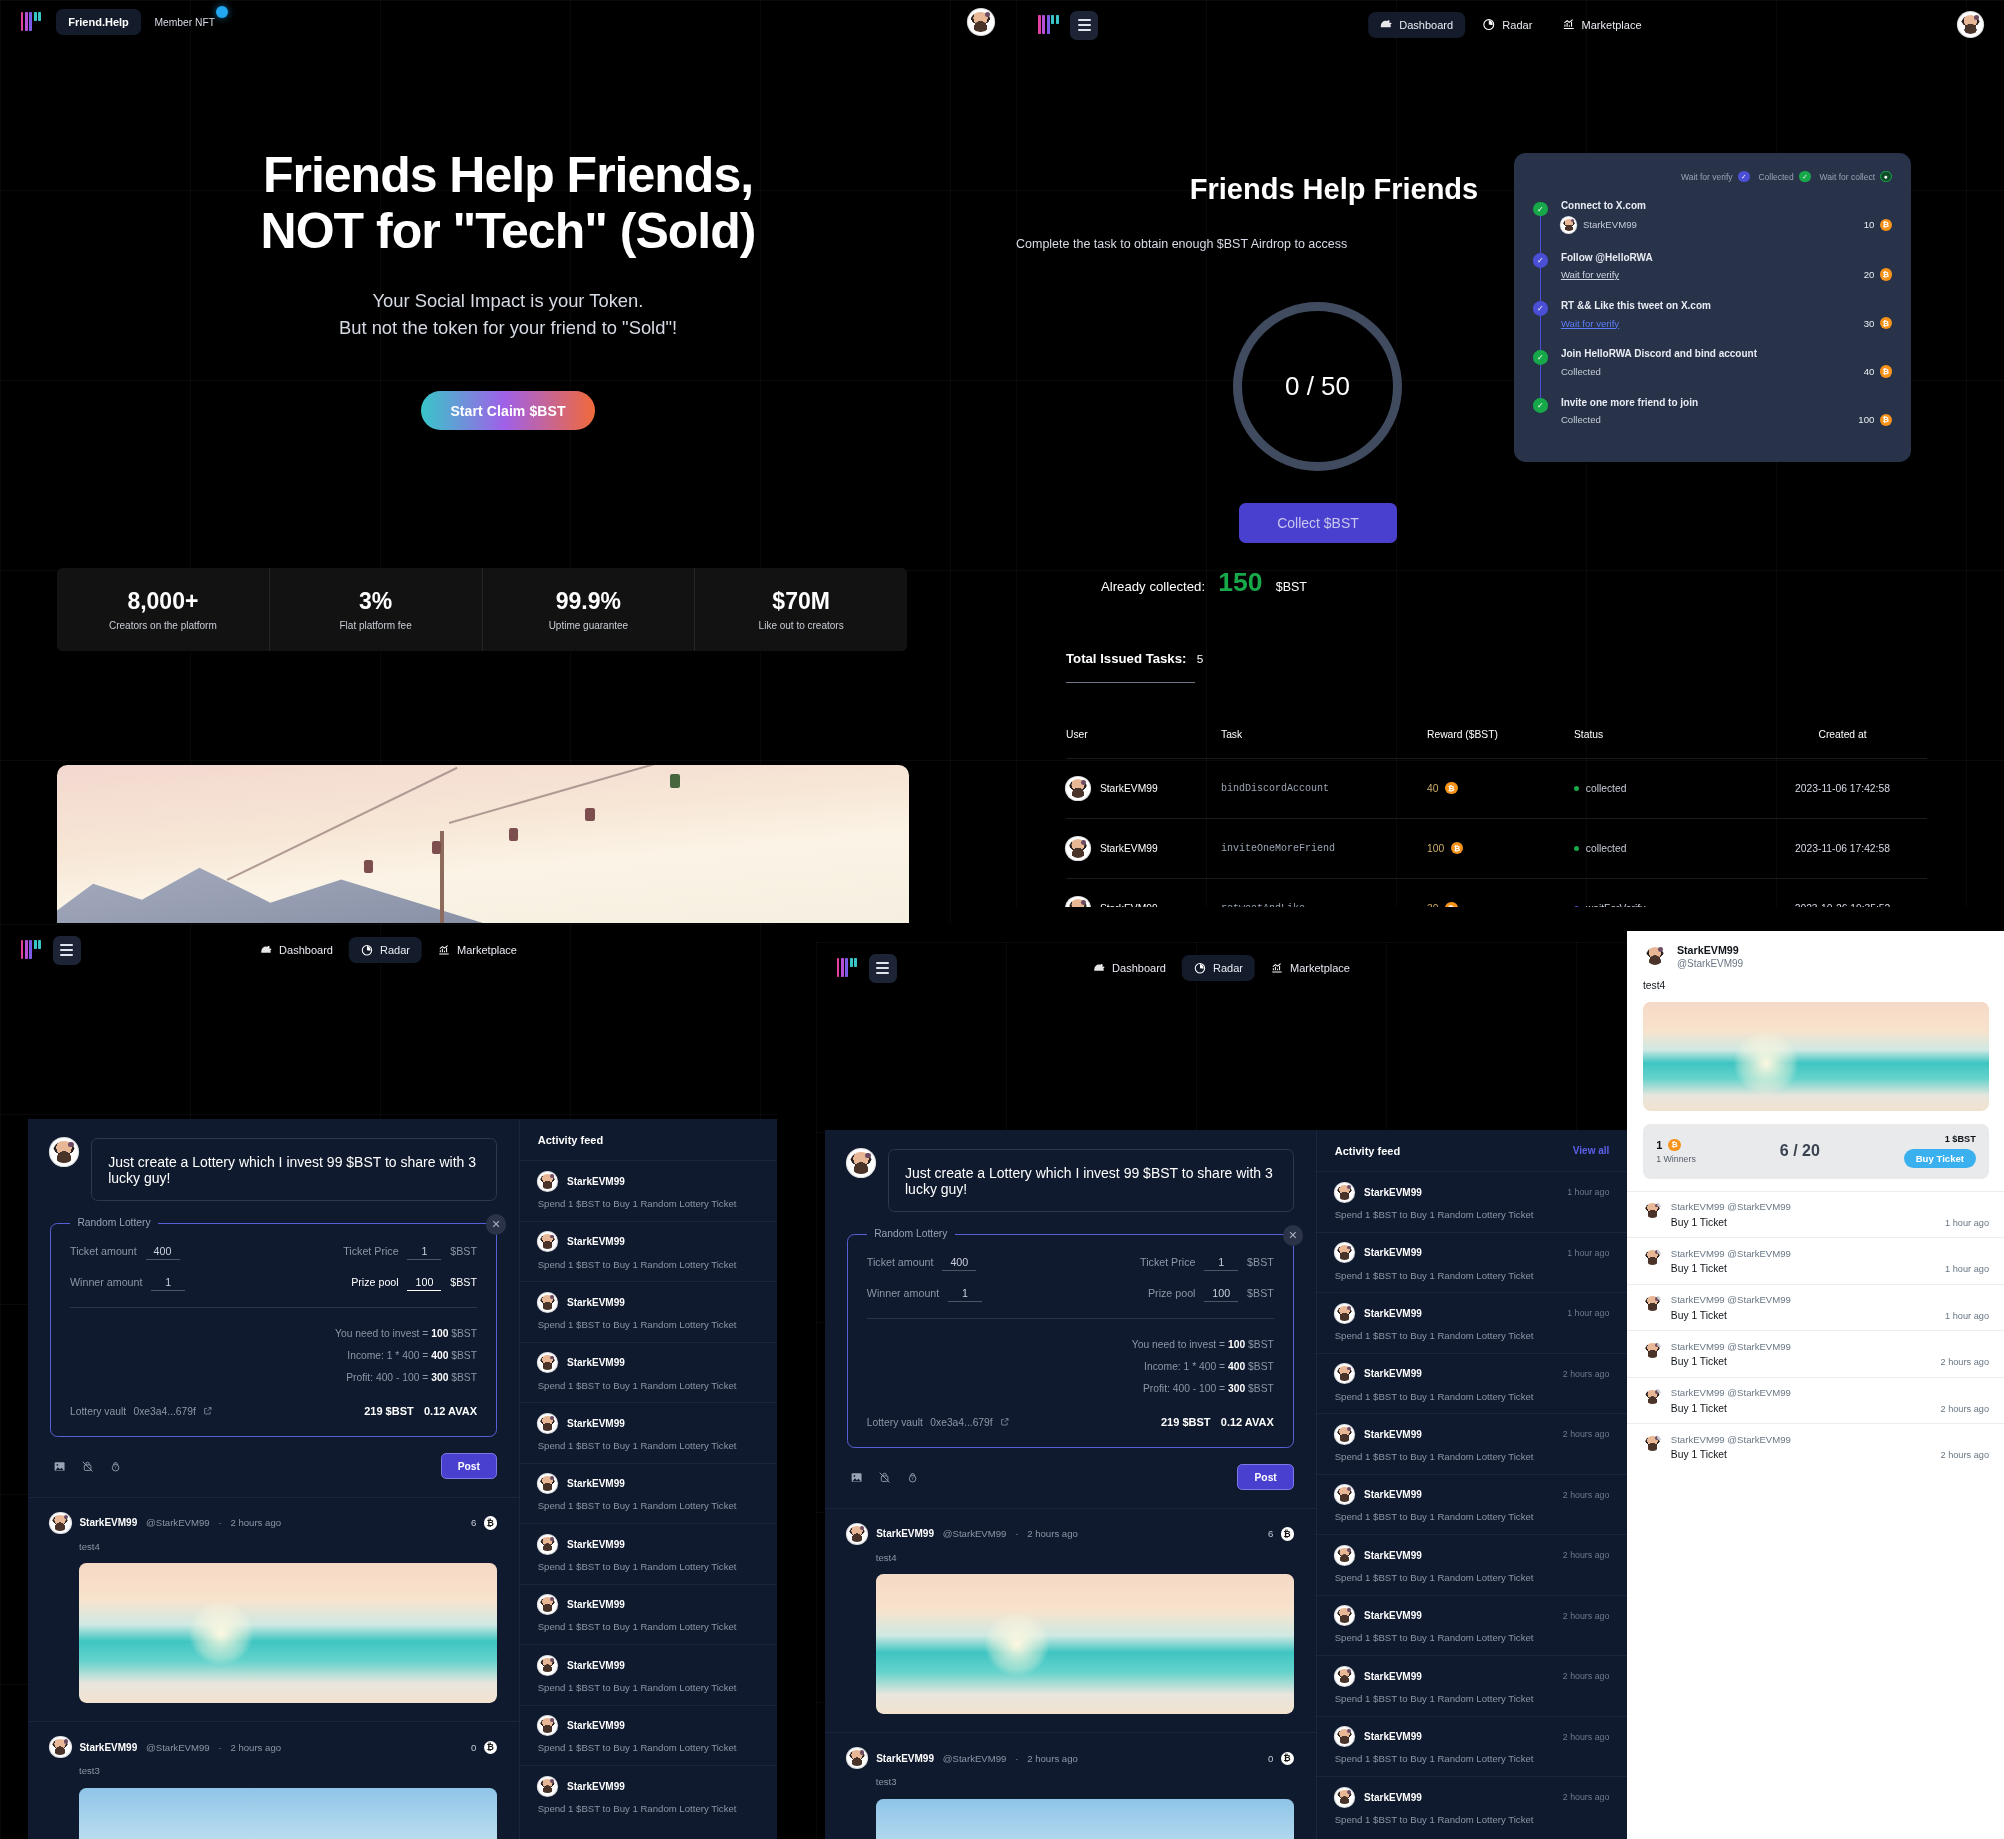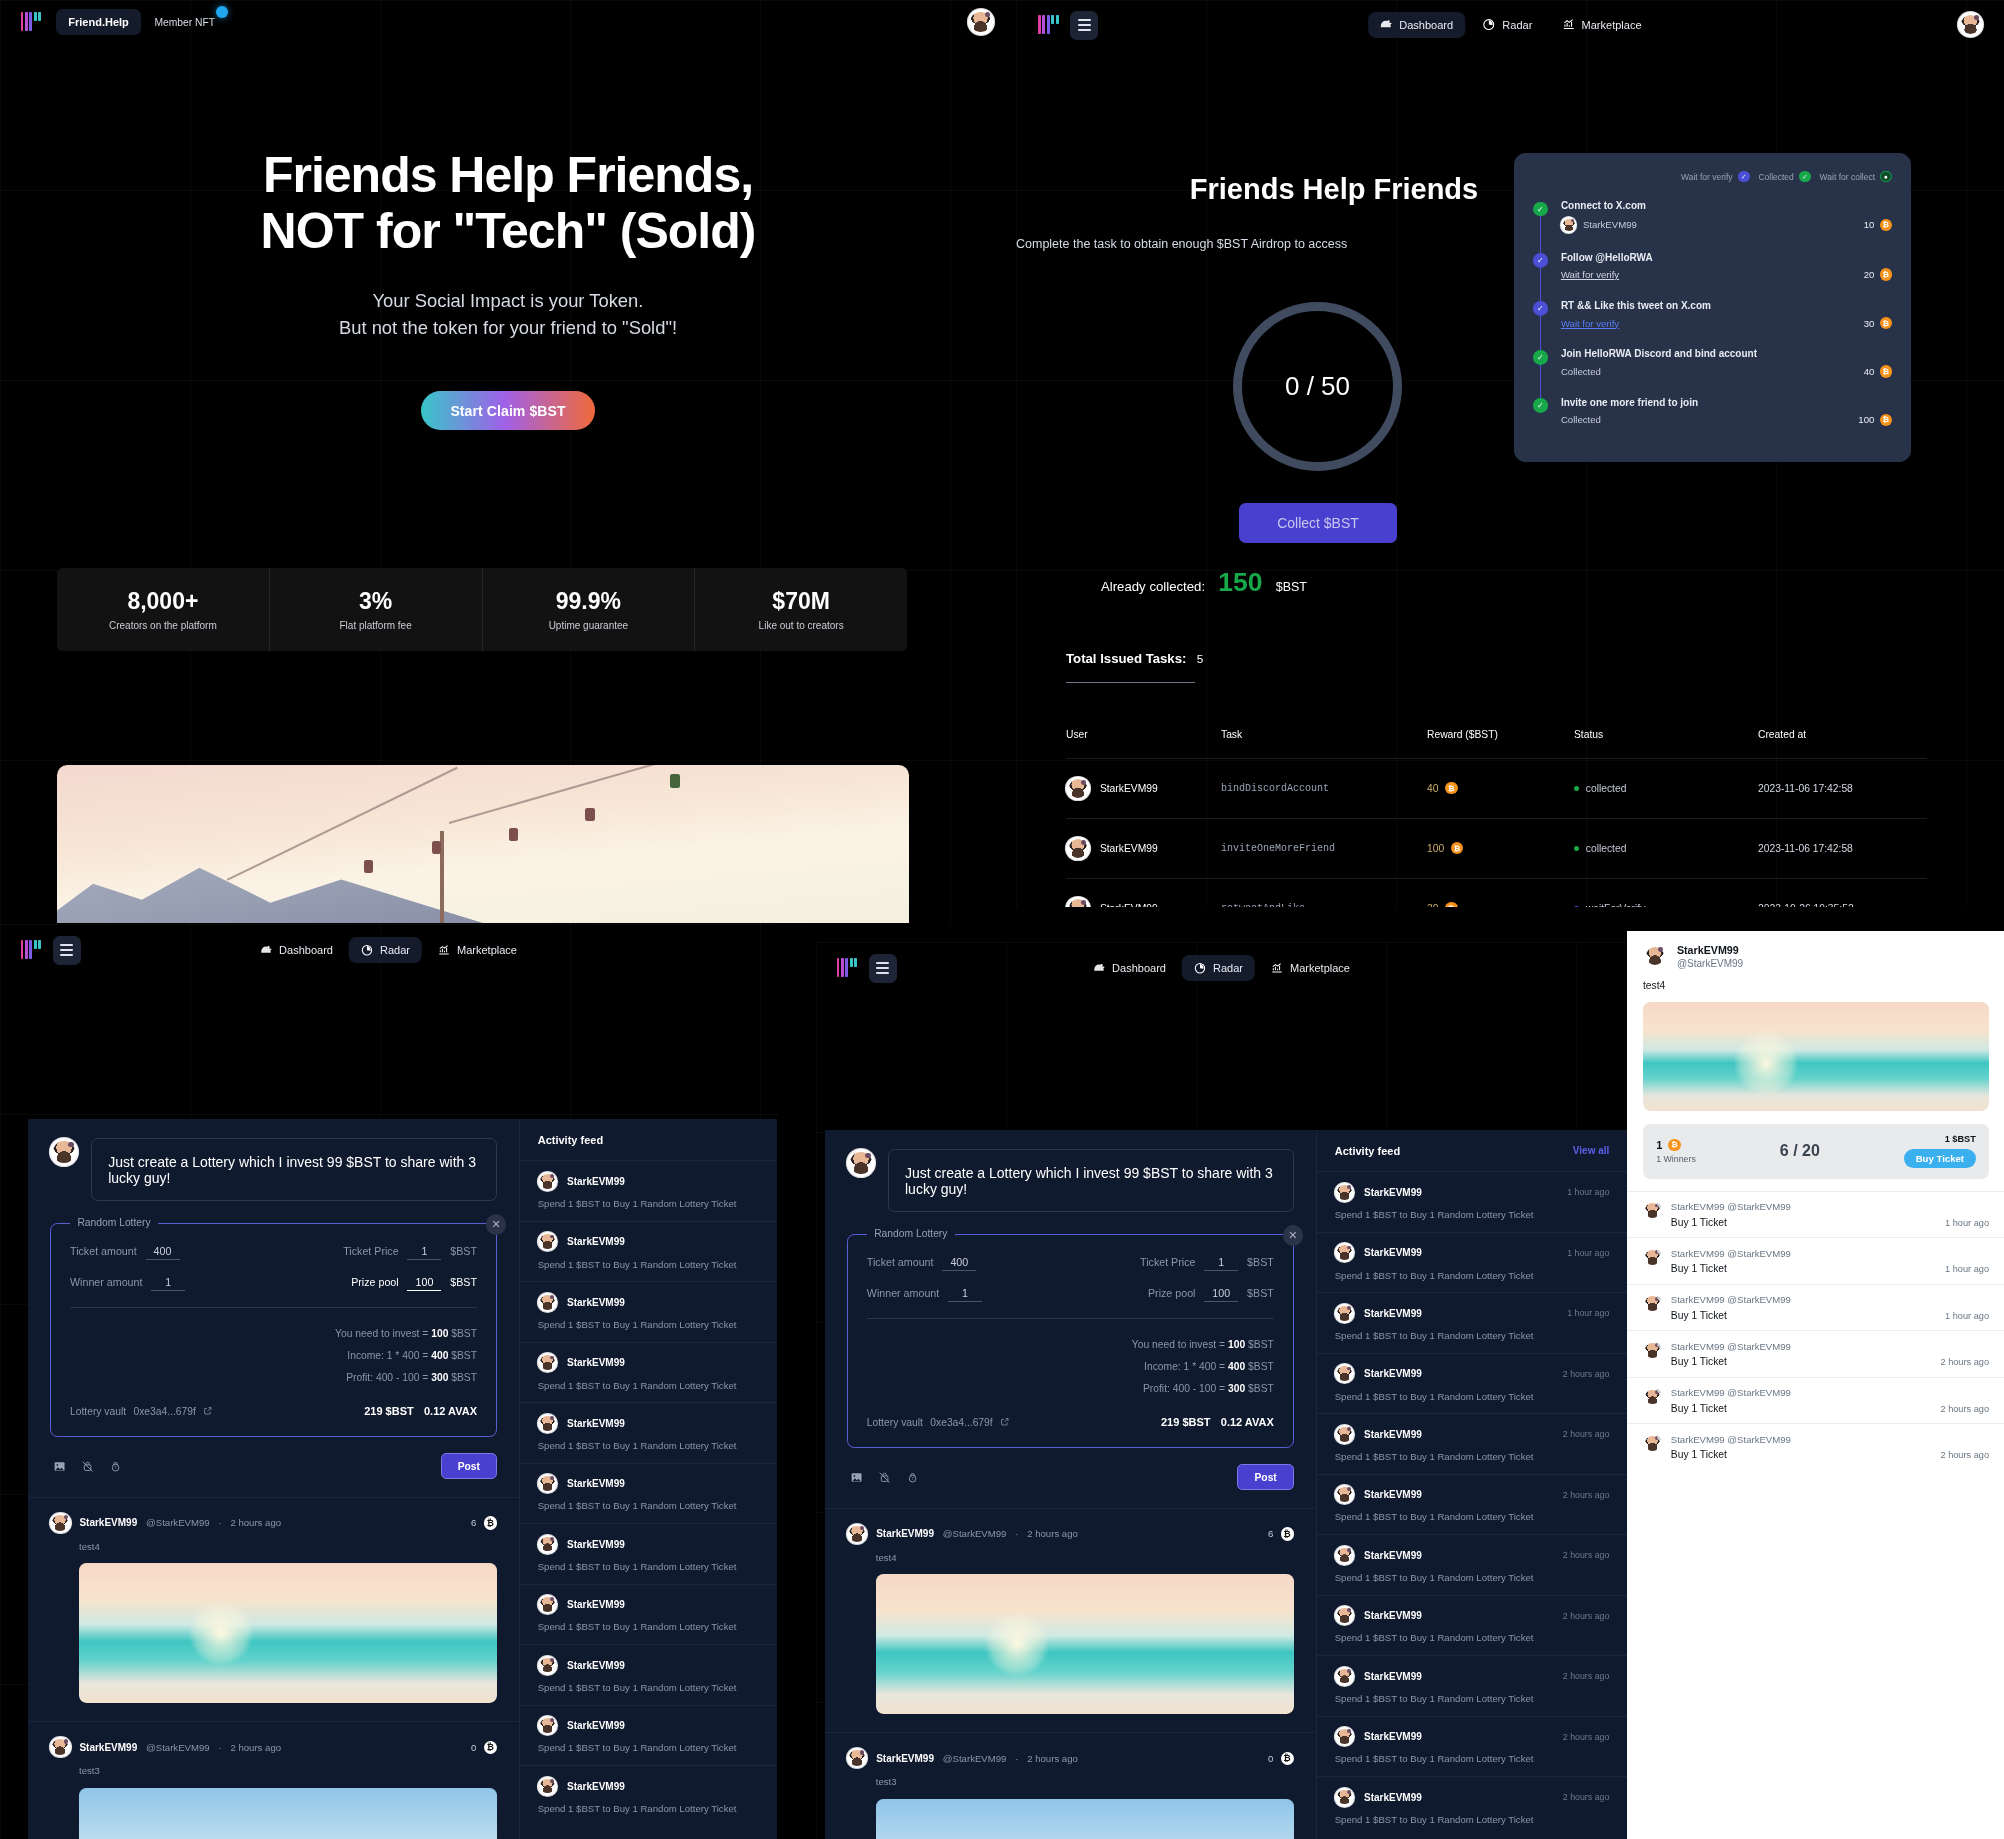--- a/index.html
+++ b/index.html
@@ -145,21 +145,21 @@
   .coin { width:12.5px;height:12.5px;border-radius:50%; background:#f7931a; color:#fff;
     font-size:8px; font-weight:700; display:flex;align-items:center;justify-content:center; }
 
   .issued { position:absolute; left:50px; top:651px; }
   .issued .hd { display:flex; align-items:baseline; gap:10.3px; }
   .issued .hd b { color:#fff; font-size:13.2px; }
   .issued .hd s { color:#fff; font-size:11.8px; text-decoration:none; }
   .issued .rule { width:129px; height:0.7px; background:#6e7687; margin-top:16px; }
   table.tbl { position:absolute; left:50px; top:729px; width:861px; border-collapse:collapse; }
   table.tbl th { color:#fff; font-size:10.3px; font-weight:400; text-align:left; padding:0 0 17.7px 0; }
-  table.tbl th.r, table.tbl td.r { text-align:left; }
+  table.tbl th.r, table.tbl td.r { text-align:center; }
   table.tbl td { padding:17.7px 0; border-top:0.7px solid #1c1c1c; color:#d7dbe6; font-size:10.3px; }
   table.tbl td.user { display:flex; align-items:center; gap:10.3px; color:#fff; }
   table.tbl td.user .avatar { width:23.6px; height:23.6px; }
   table.tbl td.mono { font-family:"Liberation Mono", monospace; font-size:10px; color:#9aa3b5; }
   .st { display:flex; align-items:center; gap:6.6px; color:#c6cbd8; }
   .st .d { width:5.2px;height:5.2px;border-radius:50%; }
   .rw { display:flex; align-items:center; gap:6.6px; color:#cfae6a; }
 
   
   #radarA { left:0px; top:924px; width:777px; height:916px; background:#000; }

